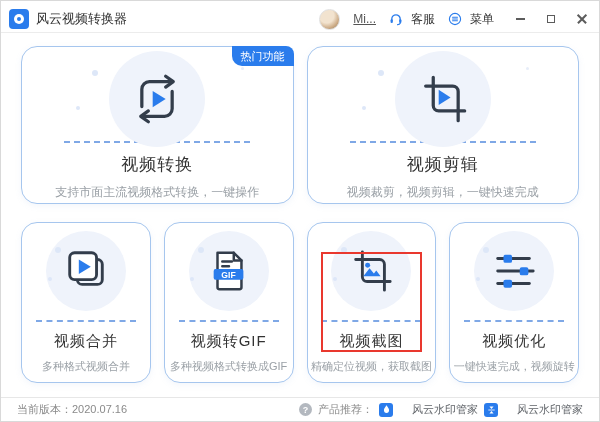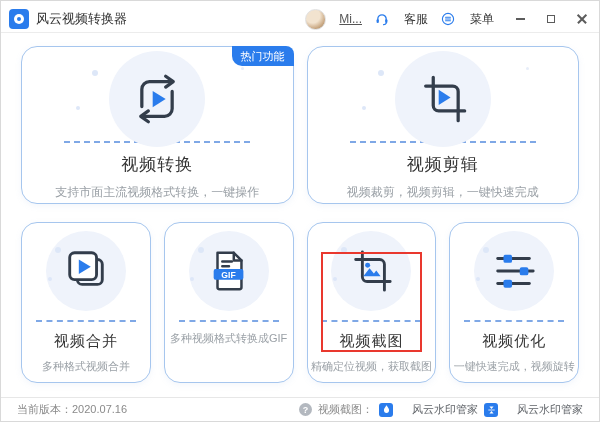--- a/index.html
+++ b/index.html
@@ -19,21 +19,21 @@
   .app-icon::before{content:'';position:absolute;left:5px;top:5px;width:10px;height:10px;
     border-radius:50%;background:#fff;}
   .app-icon::after{content:'';position:absolute;left:8px;top:8px;width:4px;height:4px;
     border-radius:50%;background:#2a7cec;}
   .app-title{font-size:13px;color:#2f2f2f;}
   .tb-right{display:flex;align-items:center;gap:13px;justify-content:flex-end;}
   .avatar{width:19px;height:19px;border-radius:50%;
     background:radial-gradient(circle at 35% 30%,#f2e3cf 0 40%,#caa984 70%,#8d7355);
     border:1px solid #e0e0e0;}
   .username{font-size:12px;color:#555;text-decoration:underline;cursor:pointer;}
-  .tb-item{display:flex;align-items:center;gap:15px;font-size:12px;color:#333;cursor:pointer;}
+  .tb-item{display:flex;align-items:center;gap:8px;font-size:12px;color:#333;cursor:pointer;}
   .win-controls{display:flex;align-items:center;gap:17px;margin-left:6px;}
   .wc{width:14px;height:14px;display:flex;align-items:center;justify-content:center;cursor:pointer;}
   .min-glyph{width:9px;height:2px;background:#5c5c5c;}
   .max-glyph{width:8px;height:8px;border:1.5px solid #5c5c5c;box-sizing:border-box;}
   .cls-glyph{position:relative;width:10px;height:10px;}
   .cls-glyph::before,.cls-glyph::after{content:'';position:absolute;left:-1px;top:4px;width:12px;height:1.6px;background:#5c5c5c;}
   .cls-glyph::before{transform:rotate(45deg);}
   .cls-glyph::after{transform:rotate(-45deg);}
 
   
@@ -191,20 +191,21 @@
             <span class="dot d2"></span>
           <svg class="feat" viewBox="0 0 48 48" fill="none" stroke="#333d4b" stroke-width="2.6" stroke-linecap="round" stroke-linejoin="round">
             <path d="M12 5 h17 l8 8 v28 a2 2 0 0 1 -2 2 H14 a2 2 0 0 1 -2 -2 z" fill="#ffffff"></path>
             <path d="M29 5 v8 h8"></path>
             <path d="M17 14 h10 M17 19 h7"></path>
             <rect x="8" y="22" width="31" height="11" rx="2" fill="#2a7cec" stroke="none"></rect>
             <text x="23.5" y="31" text-anchor="middle" font-size="9" font-weight="bold" fill="#ffffff" stroke="none">GIF</text>
           </svg>
         </div>
         <div class="dash"></div>
+        <div class="card-title">视频转GIF</div>
         <div class="card-sub">多种视频格式转换成GIF</div>
       </div>
 
       <div class="card card-bot">
         <div class="red-box"></div>
         <div class="icon-area">
           <span class="blob"></span>
           <span class="dot d1"></span>
             <span class="dot d2"></span>
           <svg class="feat" viewBox="0 0 48 48" fill="none" stroke="#333d4b" stroke-width="3" stroke-linecap="round" stroke-linejoin="round">
@@ -239,21 +240,21 @@
       </div>
     </div>
   </div>
 
   <div class="statusbar">
     <span>当前版本：2020.07.16</span>
     <div class="recommend">
       <span class="info-ic">
           <span>?</span>
         </span>
-      <span>视频截图：</span>
+      <span>产品推荐：</span>
       <span class="product">
         <span class="p-ic">
           <svg width="9" height="11" viewBox="0 0 13 14">
               <path d="M6.5 1 C8.6 4.2 10.2 5.8 10.2 8.2 a3.7 3.7 0 1 1 -7.4 0 C2.8 5.8 4.4 4.2 6.5 1 z" fill="#ffffff"></path>
             </svg>
         </span>
         <span>风云水印管家</span>
       </span>
       <span class="product">
         <span class="p-ic">

